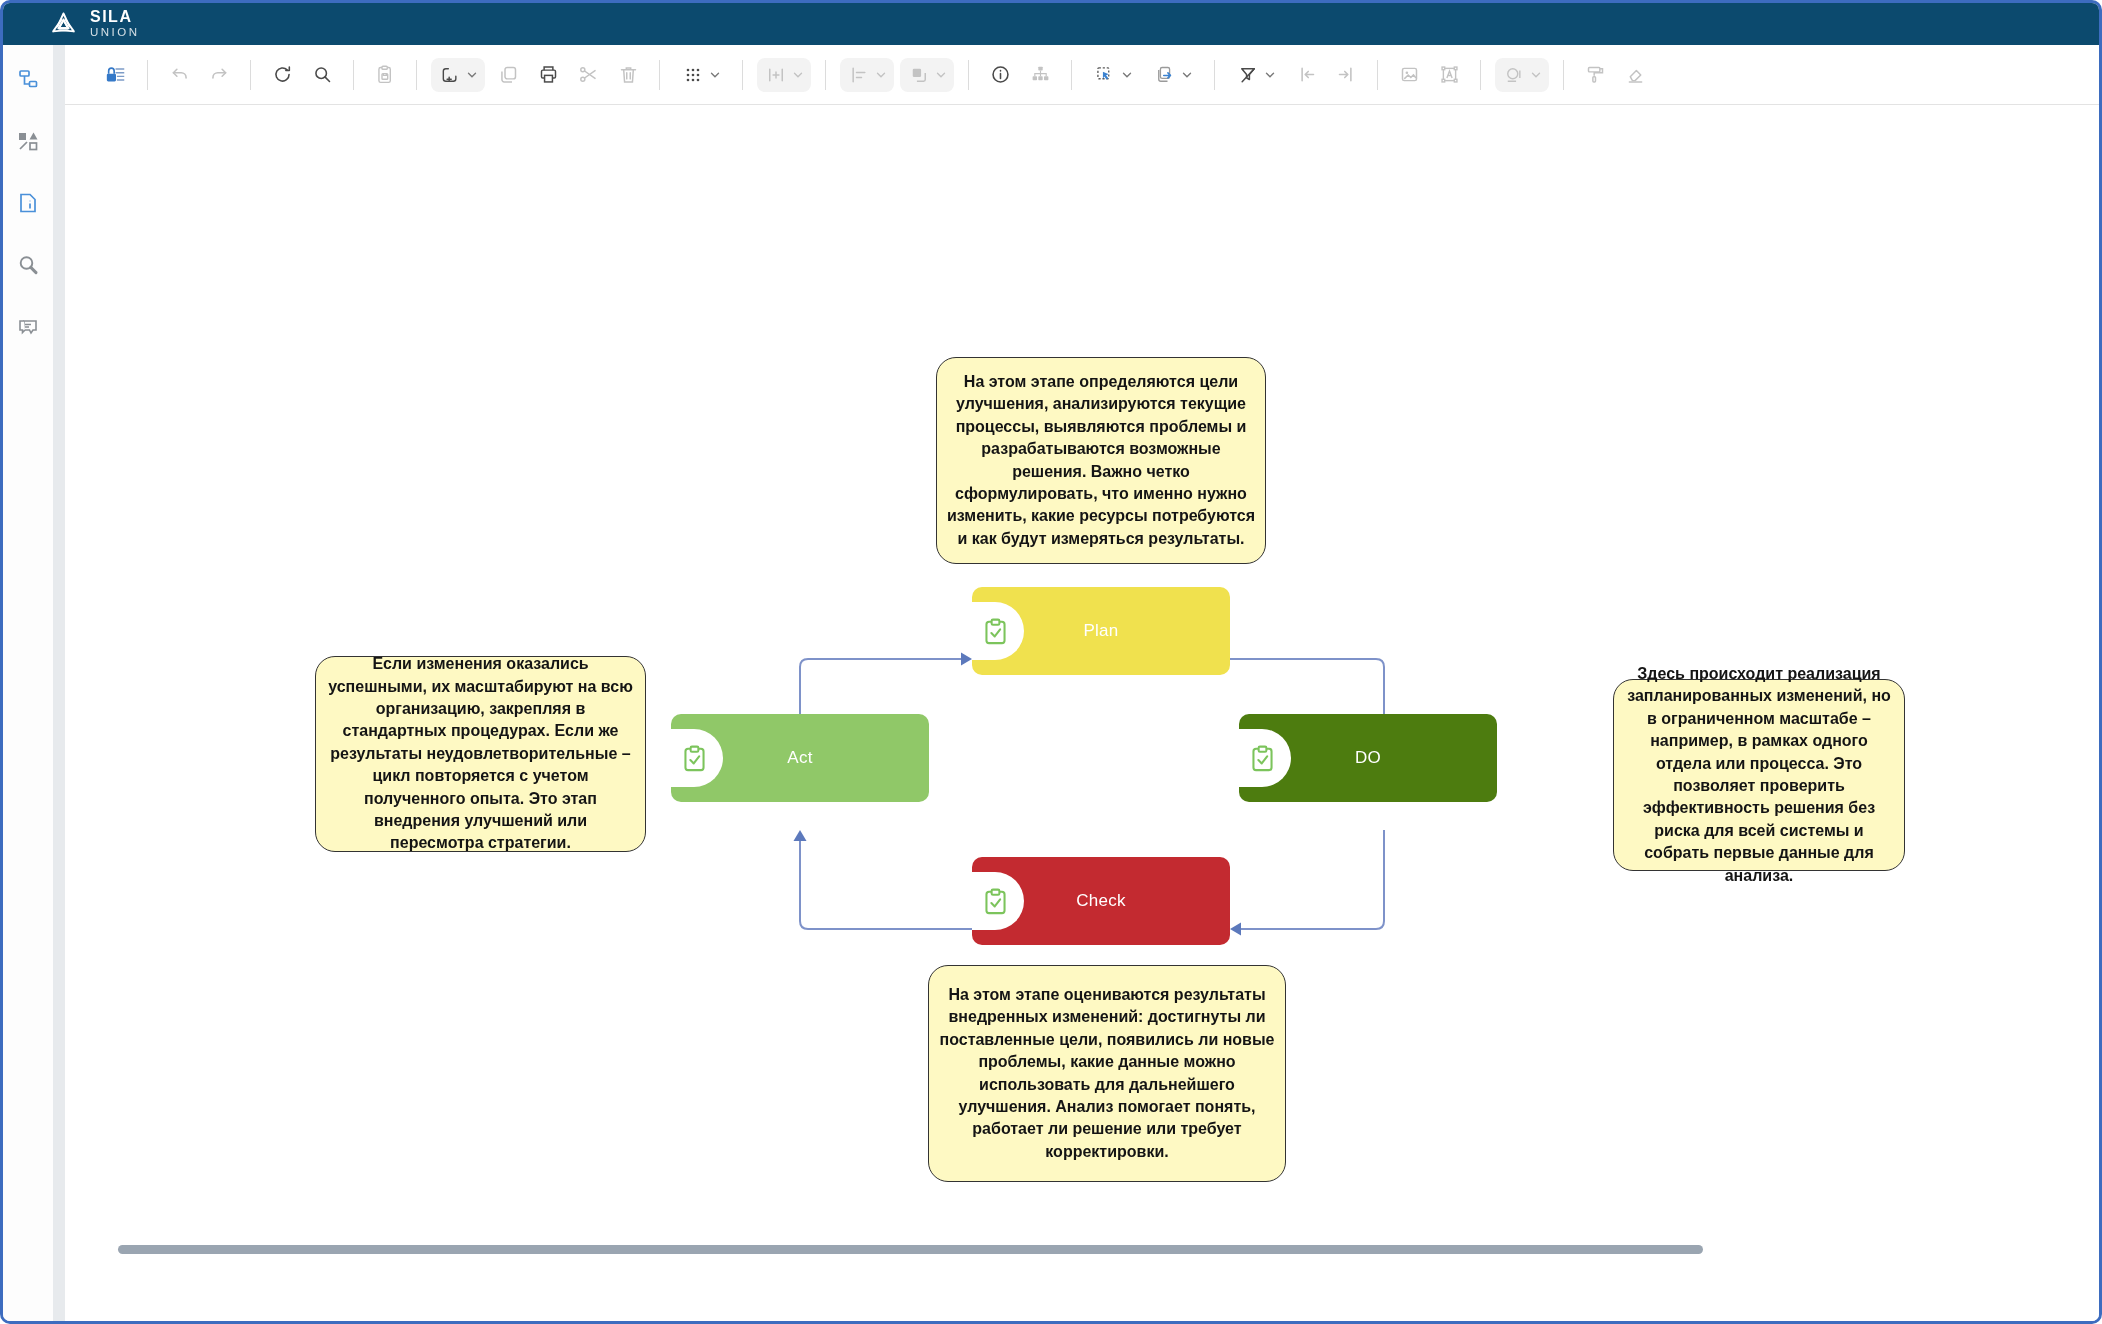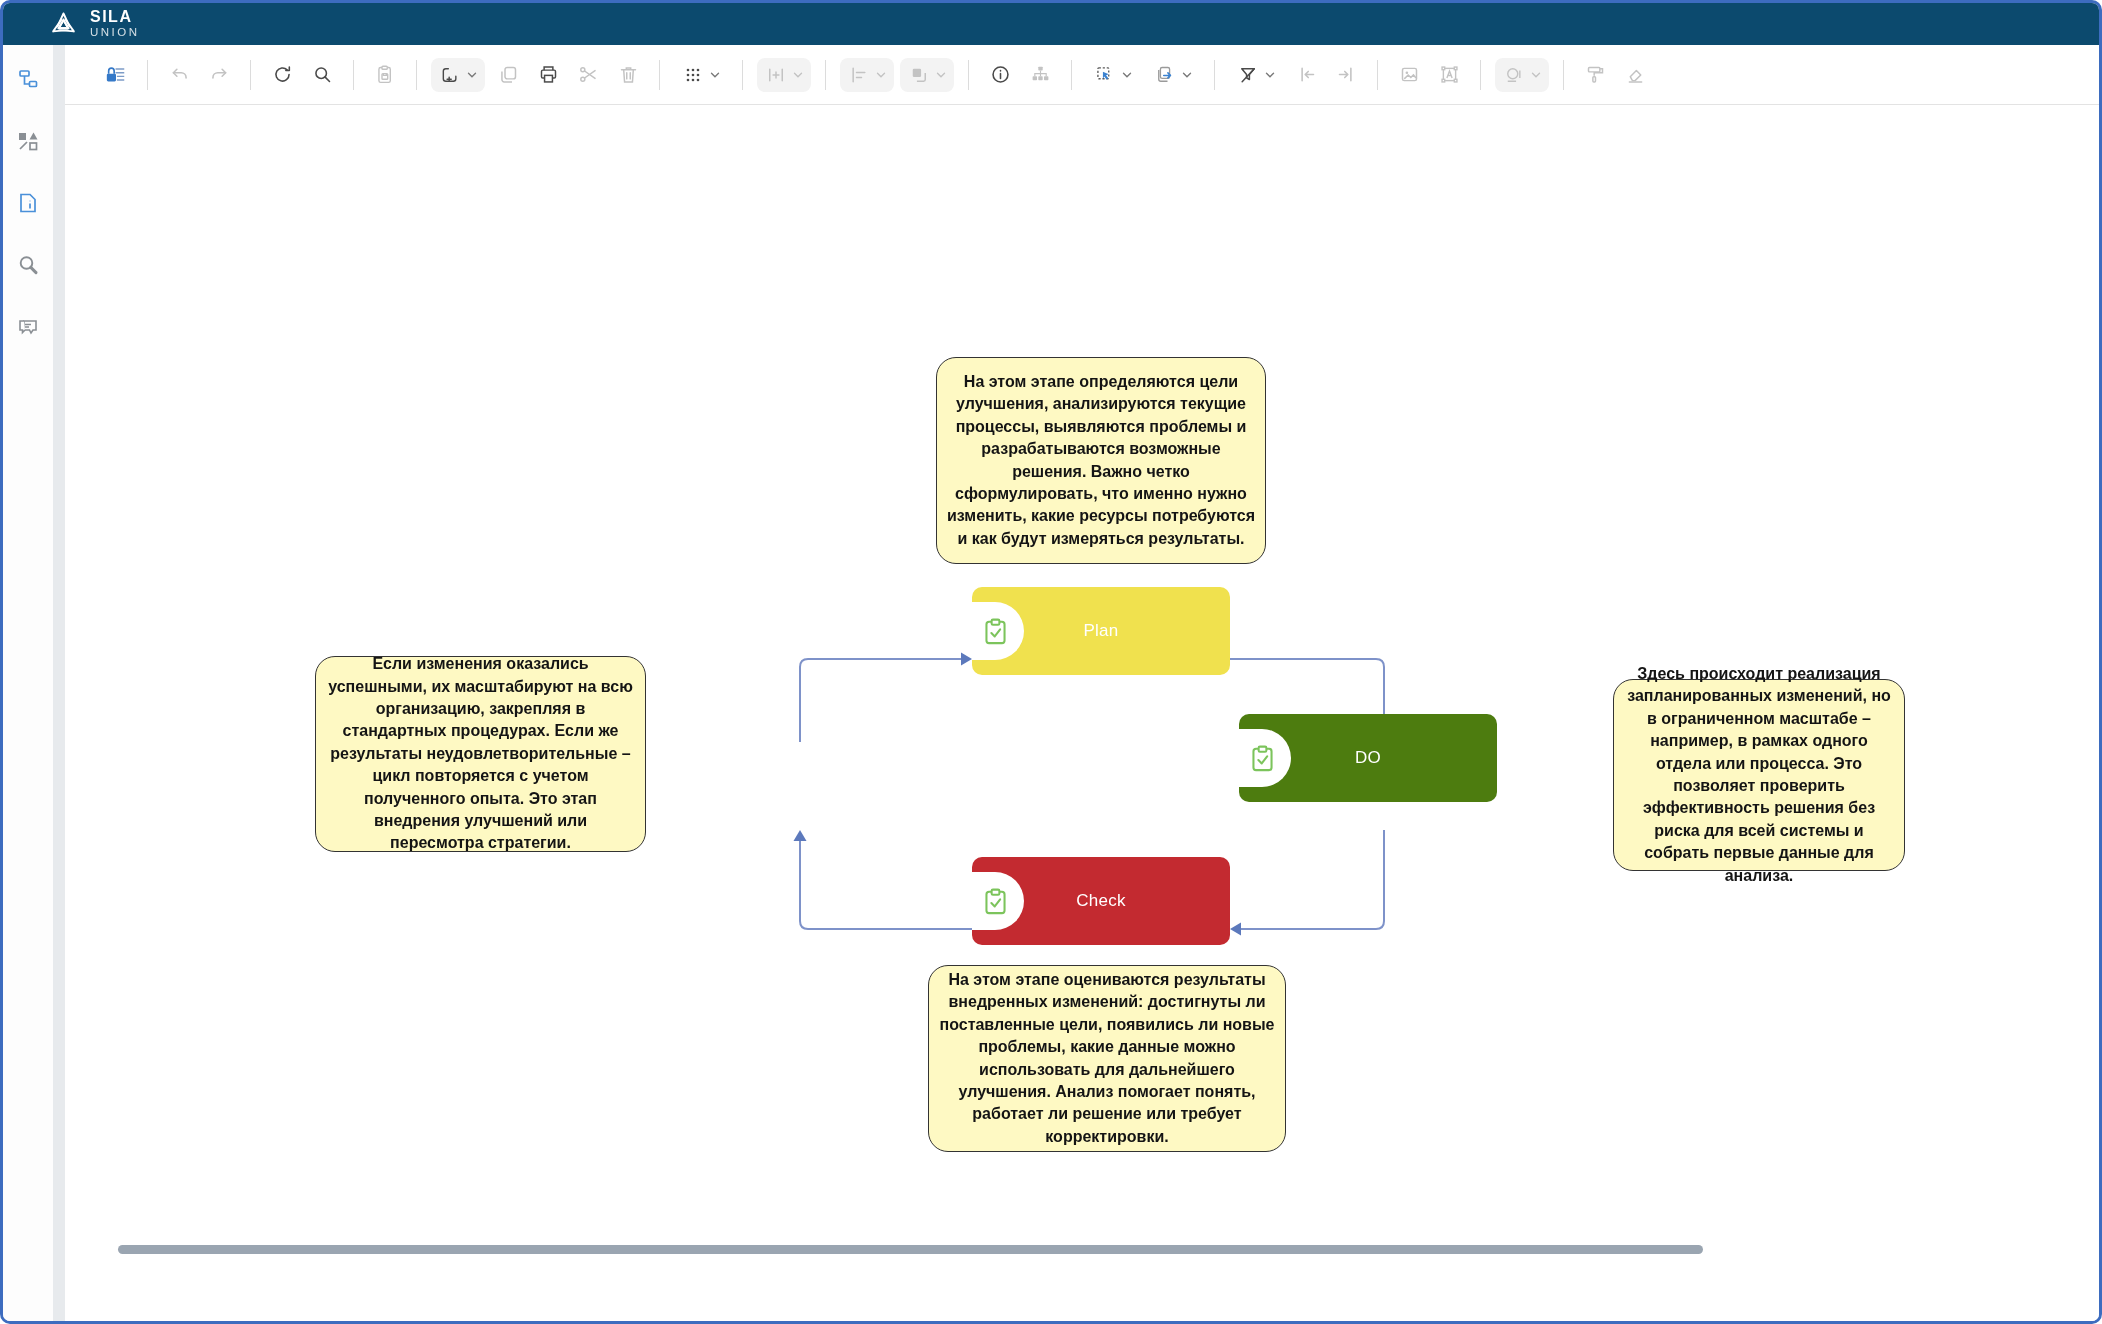--- a/index.html
+++ b/index.html
@@ -395,21 +395,21 @@
             <polygon points="728.5,708 741.5,708 735,697"></polygon>
           </g>
         </svg>
 
         <div class="note" style="left:871px; top:252px; width:330px; height:207px;">
           <span>На этом этапе определяются цели улучшения, анализируются текущие процессы, выявляются проблемы и разрабатываются возможные решения. Важно четко сформулировать, что именно нужно изменить, какие ресурсы потребуются и как будут измеряться результаты.</span>
         </div>
         <div class="note" style="left:1548px; top:562px; width:292px; height:192px;margin-top:12px;">
           <span>Здесь происходит реализация запланированных изменений, но в ограниченном масштабе – например, в рамках одного отдела или процесса. Это позволяет проверить эффективность решения без риска для всей системы и собрать первые данные для анализа.</span>
         </div>
-        <div class="note" style="left:863px; top:860px; width:358px; height:187px;align-items:center;">
+        <div class="note" style="left:863px; top:860px; width:358px; height:217px;align-items:center;">
           <span>На этом этапе оцениваются результаты внедренных изменений: достигнуты ли поставленные цели, появились ли новые проблемы, какие данные можно использовать для дальнейшего улучшения. Анализ помогает понять, работает ли решение или требует корректировки.</span>
         </div>
         <div class="note" style="left:250px; top:551px; width:331px; height:196px;">
           <span>Если изменения оказались успешными, их масштабируют на всю организацию, закрепляя в стандартных процедурах. Если же результаты неудовлетворительные – цикл повторяется с учетом полученного опыта. Это этап внедрения улучшений или пересмотра стратегии.</span>
         </div>
 
         <div class="node" style="left: 907px; top: 482px; background: rgb(240, 225, 78);">
           <div class="notch">
             <svg class="ic" viewBox="0 0 24 24" width="31" height="31" fill="none" stroke="#7CC45C" stroke-width="1.6">
               <rect x="5" y="4.5" width="14" height="16.5" rx="2"></rect>
@@ -435,19 +435,29 @@
           <div class="notch">
             <svg class="ic" viewBox="0 0 24 24" width="31" height="31" fill="none" stroke="#7CC45C" stroke-width="1.6">
               <rect x="5" y="4.5" width="14" height="16.5" rx="2"></rect>
               <rect x="9" y="2.8" width="6" height="4" rx="1" fill="#fff"></rect>
               <path d="M8.8 13.2l2.6 2.6 4.2-5.4" stroke-linecap="round" stroke-linejoin="round"></path>
             </svg>
           </div>
           <span class="node-label">Check</span>
         </div>
 
+        <div class="node" style="left: 606px; top: 609px; background: rgb(144, 200, 104);">
+          <div class="notch">
+            <svg class="ic" viewBox="0 0 24 24" width="31" height="31" fill="none" stroke="#7CC45C" stroke-width="1.6">
+              <rect x="5" y="4.5" width="14" height="16.5" rx="2"></rect>
+              <rect x="9" y="2.8" width="6" height="4" rx="1" fill="#fff"></rect>
+              <path d="M8.8 13.2l2.6 2.6 4.2-5.4" stroke-linecap="round" stroke-linejoin="round"></path>
+            </svg>
+          </div>
+          <span class="node-label">Act</span>
+        </div>
 
         <div class="hscroll"></div>
       </div>
 
     </div>
   </div>
 </div>
 
 </body></html>

